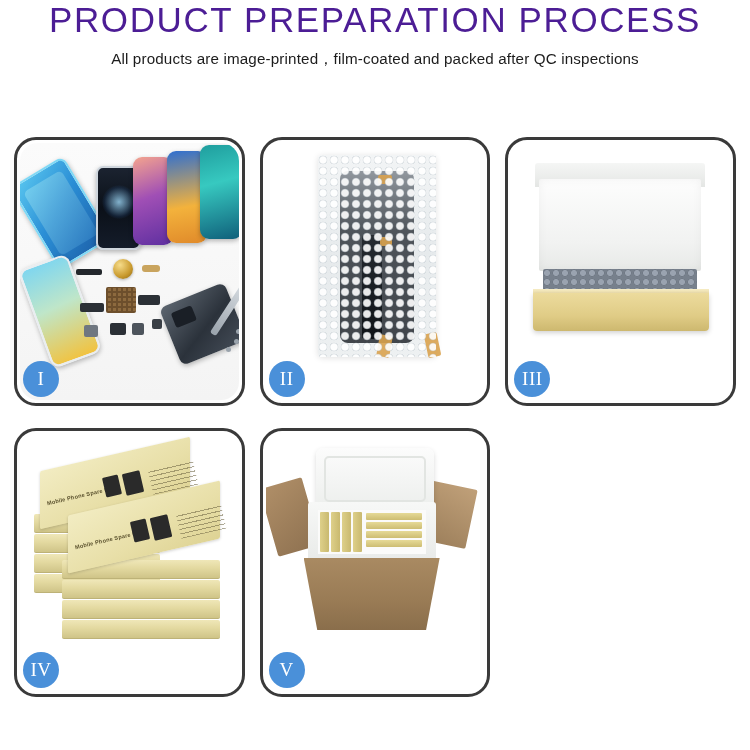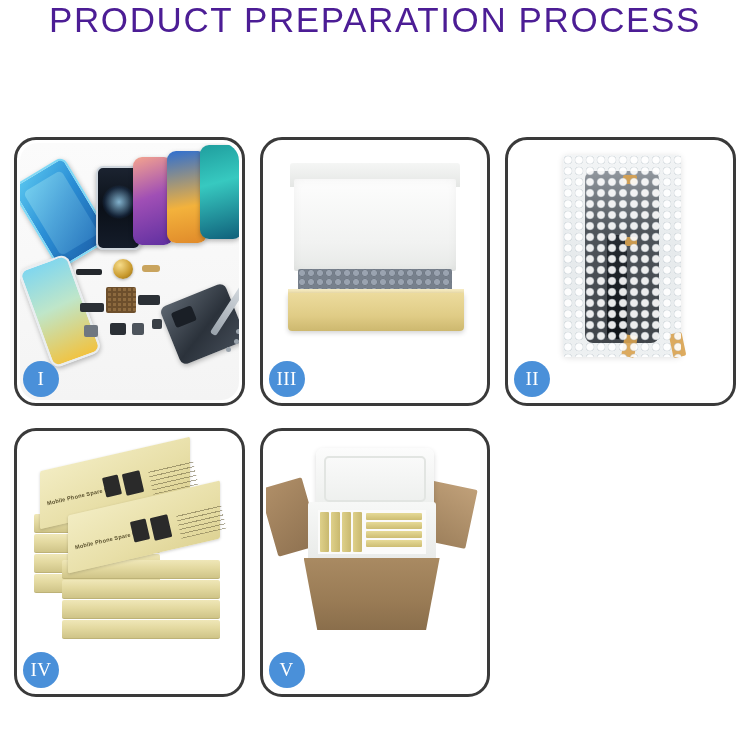--- a/index.html
+++ b/index.html
@@ -225,20 +225,21 @@
   .tapeline { position:absolute; background: rgba(255,255,255,.18); }
   .tab { position:absolute; background: rgba(90,68,44,.35); border-radius:1px; }
 </style>
 </head>
 <body>
 
 <div id="page">
 
   <div class="header">
     <div class="title">PRODUCT PREPARATION PROCESS</div>
+    <div class="subtitle">All products are image-printed，film-coated and packed after QC inspections</div>
   </div>
 
   <div class="grid">
 
     <div class="card">
       <div class="photo p1">
         <div class="ph ph-a"></div>
         <div class="ph ph-b"></div>
         <div class="ph ph-c"></div>
         <div class="ph ph-d"></div>
@@ -257,43 +258,43 @@
         <div class="pt pt8"></div>
         <div class="driver"></div>
         <div class="screw" style="left:214px;top:196px;"></div>
         <div class="screw" style="left:206px;top:204px;"></div>
         <div class="screw" style="left:216px;top:186px;"></div>
       </div>
       <div class="badge">I</div>
     </div>
 
     <div class="card">
-      <div class="photo p3">
-        <div class="b3-lidback"></div>
-        <div class="b3-foam"></div>
-        <div class="b3-bubble"></div>
-        <div class="b3-lip"></div>
-        <div class="b3-front"></div>
-      </div>
-      <div class="badge">III</div>
-    </div>
-
-    <div class="card">
       <div class="photo p2">
         <div class="bagwrap">
           <div class="screen2"></div>
           <div class="flex2"></div>
           <div class="tape tp1"></div>
           <div class="tape tp2"></div>
           <div class="tape tp3"></div>
           <div class="tape tp4"></div>
           <div class="bubbles"></div>
         </div>
       </div>
       <div class="badge">II</div>
+    </div>
+
+    <div class="card">
+      <div class="photo p3">
+        <div class="b3-lidback"></div>
+        <div class="b3-foam"></div>
+        <div class="b3-bubble"></div>
+        <div class="b3-lip"></div>
+        <div class="b3-front"></div>
+      </div>
+      <div class="badge">III</div>
     </div>
 
     <div class="card">
       <div class="photo p4">
         <div class="stack">
           <div class="layer" style="left:2px;  top:62px;  width:126px;"></div>
           <div class="layer" style="left:2px;  top:82px;  width:126px;"></div>
           <div class="layer" style="left:2px;  top:102px; width:126px;"></div>
           <div class="layer" style="left:2px;  top:122px; width:126px;"></div>
           <div class="layerR" style="left:30px; top:108px; width:158px;"></div>

